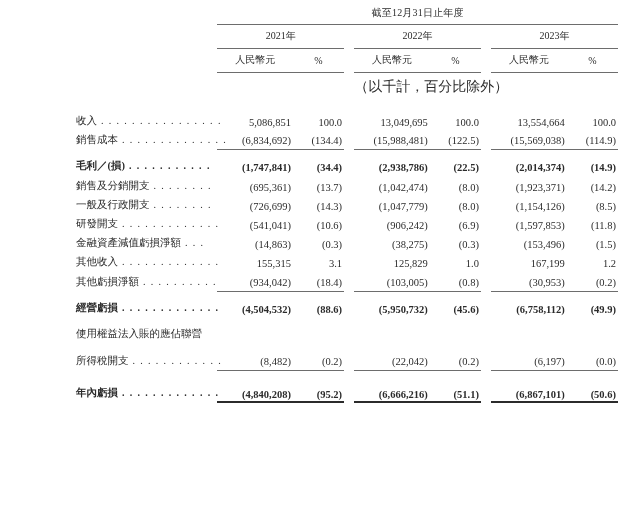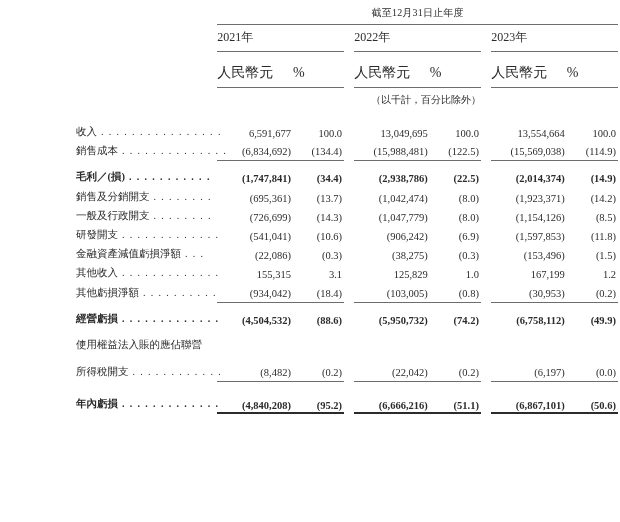--- a/index.html
+++ b/index.html
@@ -40,37 +40,38 @@
   .hdr-top-title {
     text-align: center;
     font-size: 10px;
     padding: 0 0 2px 0;
     white-space: nowrap;
     letter-spacing: 0.2px;
   }
   .rule-top { border-bottom: 1px solid #6d6d6d; }
 
   .yr {
-    font-size: 12px;
+    text-align: center;
+    font-size: 10px;
     padding: 4px 0 3px 0;
     white-space: nowrap;
   }
   .yr-rule { border-bottom: 1px solid #6d6d6d; }
 
   .unit {
-    text-align: left;
+    text-align: center;
+    font-size: 10px;
+    padding: 4px 0 3px 0;
+    white-space: nowrap;
+  }
+  .unit-rule { border-bottom: 1px solid #6d6d6d; }
+
+  .note {
+    text-align: center;
     font-size: 14px;
-    padding: 12px 0 3px 0;
-    white-space: nowrap;
-  }
-  .unit-rule { border-bottom: 1px solid #6d6d6d; }
-
-  .note {
-    text-align: right;
-    font-size: 10px;
     padding: 5px 0 2px 0;
     white-space: nowrap;
   }
 
   
   td.lbl {
     font-size: 10.5px;
     padding: 2.6px 0 2.6px 14px;
     white-space: nowrap;
     vertical-align: bottom;
@@ -180,21 +181,21 @@
     </tr>
 
     <tr class="spacer-lg">
       <td colspan="9"></td>
     </tr>
 
     </tbody>
       <tbody id="rows-body">
         <tr>
           <td class="lbl"><span>收入</span><span class="lead"> . . . . . . . . . . . . . . . .</span></td>
-          <td class="num">6,591,677</td>
+          <td class="num">5,086,851</td>
           <td class="num">100.0</td>
           <td></td>
           <td class="num">13,049,695</td>
           <td class="num">100.0</td>
           <td></td>
           <td class="num">13,554,664</td>
           <td class="num">100.0</td>
         </tr>
         <tr>
           <td class="lbl"><span>銷售成本</span><span class="lead"> . . . . . . . . . . . . . .</span></td>
@@ -249,21 +250,21 @@
           <td class="num">(10.6)</td>
           <td></td>
           <td class="num">(906,242)</td>
           <td class="num">(6.9)</td>
           <td></td>
           <td class="num">(1,597,853)</td>
           <td class="num">(11.8)</td>
         </tr>
         <tr>
           <td class="lbl"><span>金融資產減值虧損淨額</span><span class="lead"> . . .</span></td>
-          <td class="num">(22,086)</td>
+          <td class="num">(14,863)</td>
           <td class="num">(0.3)</td>
           <td></td>
           <td class="num">(38,275)</td>
           <td class="num">(0.3)</td>
           <td></td>
           <td class="num">(153,496)</td>
           <td class="num">(1.5)</td>
         </tr>
         <tr>
           <td class="lbl"><span>其他收入</span><span class="lead"> . . . . . . . . . . . . .</span></td>
@@ -289,21 +290,21 @@
         </tr>
         <tr class="spacer">
           <td colspan="9"></td>
         </tr>
         <tr class="bold">
           <td class="lbl"><span>經營虧損</span><span class="lead"> . . . . . . . . . . . . .</span></td>
           <td class="num">(4,504,532)</td>
           <td class="num">(88.6)</td>
           <td></td>
           <td class="num">(5,950,732)</td>
-          <td class="num">(74.2)</td>
+          <td class="num">(45.6)</td>
           <td></td>
           <td class="num">(6,758,112)</td>
           <td class="num">(49.9)</td>
         </tr>
         <tr class="spacer">
           <td colspan="9"></td>
         </tr>
         <tr>
           <td class="lbl"><span>使用權益法入賬的應佔聯營</span></td>
           <td class="num"></td>

